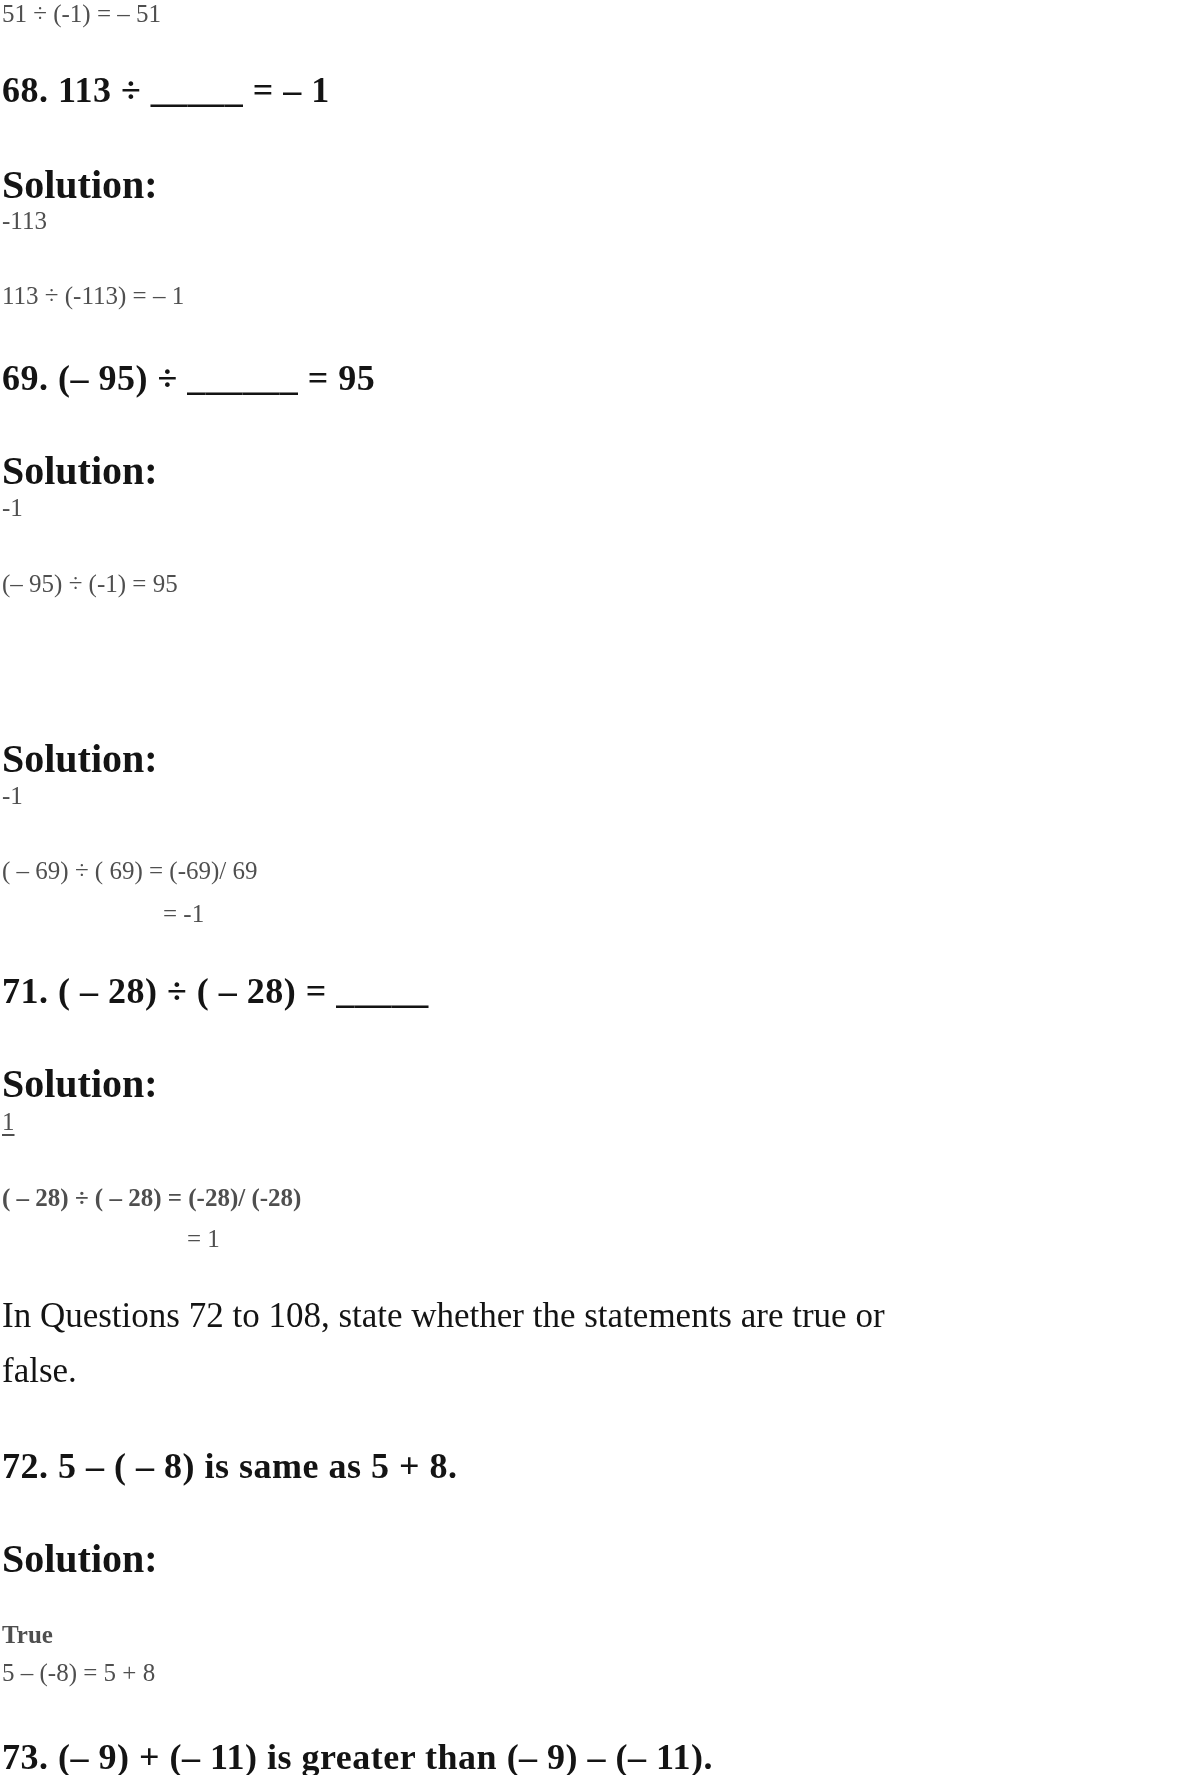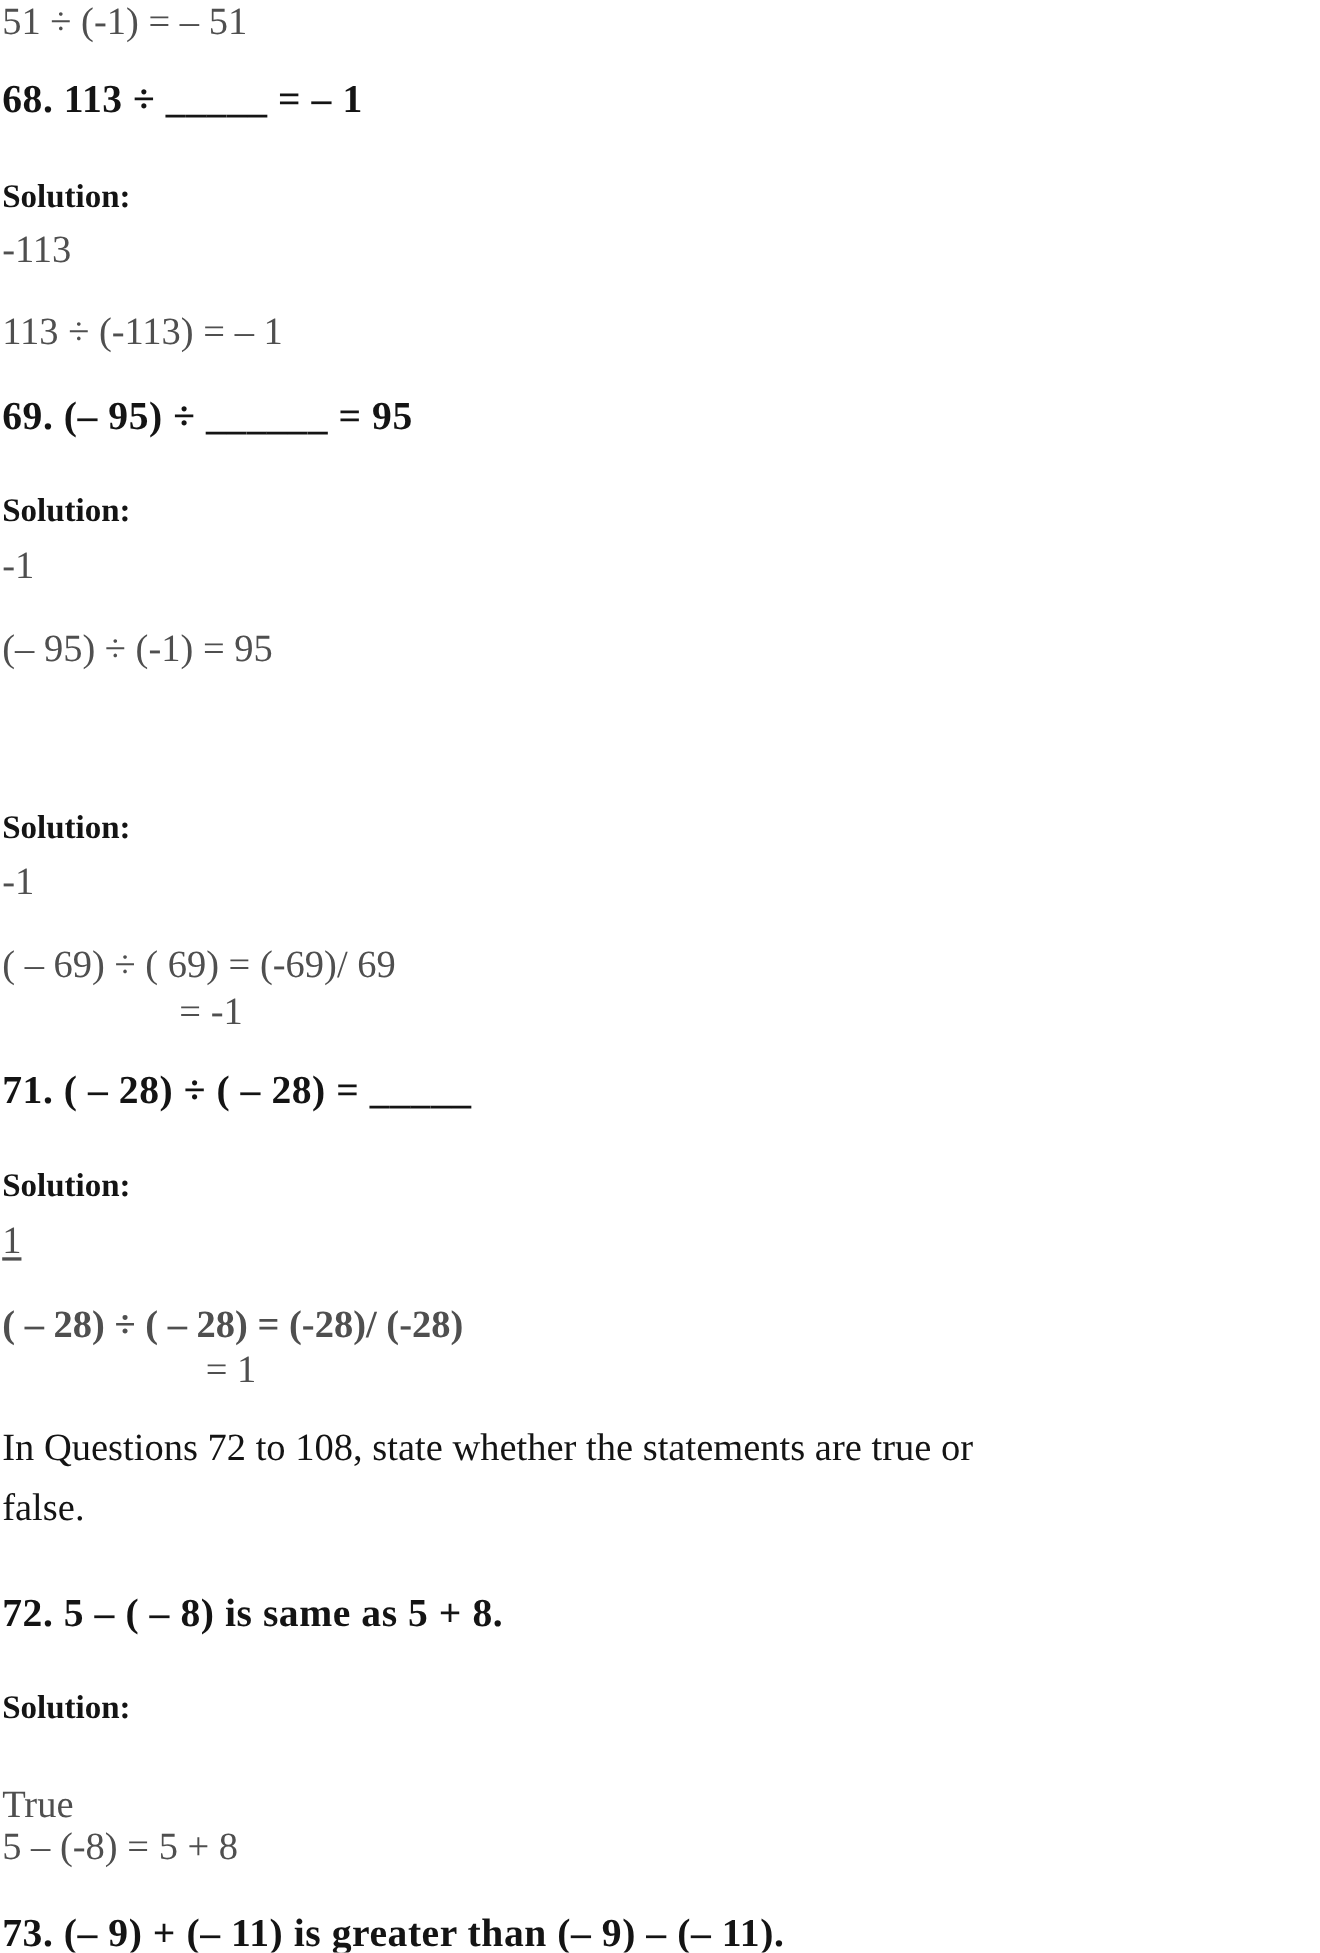--- a/index.html
+++ b/index.html
@@ -20,32 +20,32 @@
     background: #ffffff;
   }
   .line {
     position: absolute;
     left: 2px;
     white-space: pre;
     line-height: 1.15;
     color: #4a4a4a;
   }
   .eq, .ans {
-    font-size: 35px;
+    font-size: 25px;
     font-weight: 400;
     color: #4f4f4f;
   }
   .q {
     font-size: 36px;
     font-weight: 700;
     color: #141414;
     letter-spacing: 0.5px;
   }
   .sol {
-    font-size: 30px;
+    font-size: 40px;
     font-weight: 700;
     color: #141414;
   }
   .head {
     font-size: 35px;
     font-weight: 400;
     color: #141414;
   }
   .underline {
     text-decoration: underline;
@@ -78,18 +78,18 @@
   <div class="line sol" style="top: 1061px;">Solution:</div>
   <div class="line ans underline" style="top: 1108px;">1</div>
   <div class="line eq" style="top: 1184px; font-weight: bold;">( – 28) ÷ ( – 28) = (-28)/ (-28)</div>
   <div class="line eq" style="top: 1225px; left: 187px;">= 1</div>
 
   <div class="line head" style="top: 1296px;">In Questions 72 to 108, state whether the statements are true or</div>
   <div class="line head" style="top: 1351px;">false.</div>
 
   <div class="line q" style="top: 1446px;">72. 5 – ( – 8) is same as 5 + 8.</div>
   <div class="line sol" style="top: 1536px;">Solution:</div>
-  <div class="line ans" style="top: 1621px;">True</div>
+  <div class="line ans" style="top: 1621px; font-weight: bold;">True</div>
   <div class="line eq" style="top: 1659px;">5 – (-8) = 5 + 8</div>
 
   <div class="line q" style="top: 1737px;">73. (– 9) + (– 11) is greater than (– 9) – (– 11).</div>
 
 </div>
 
 </body></html>

